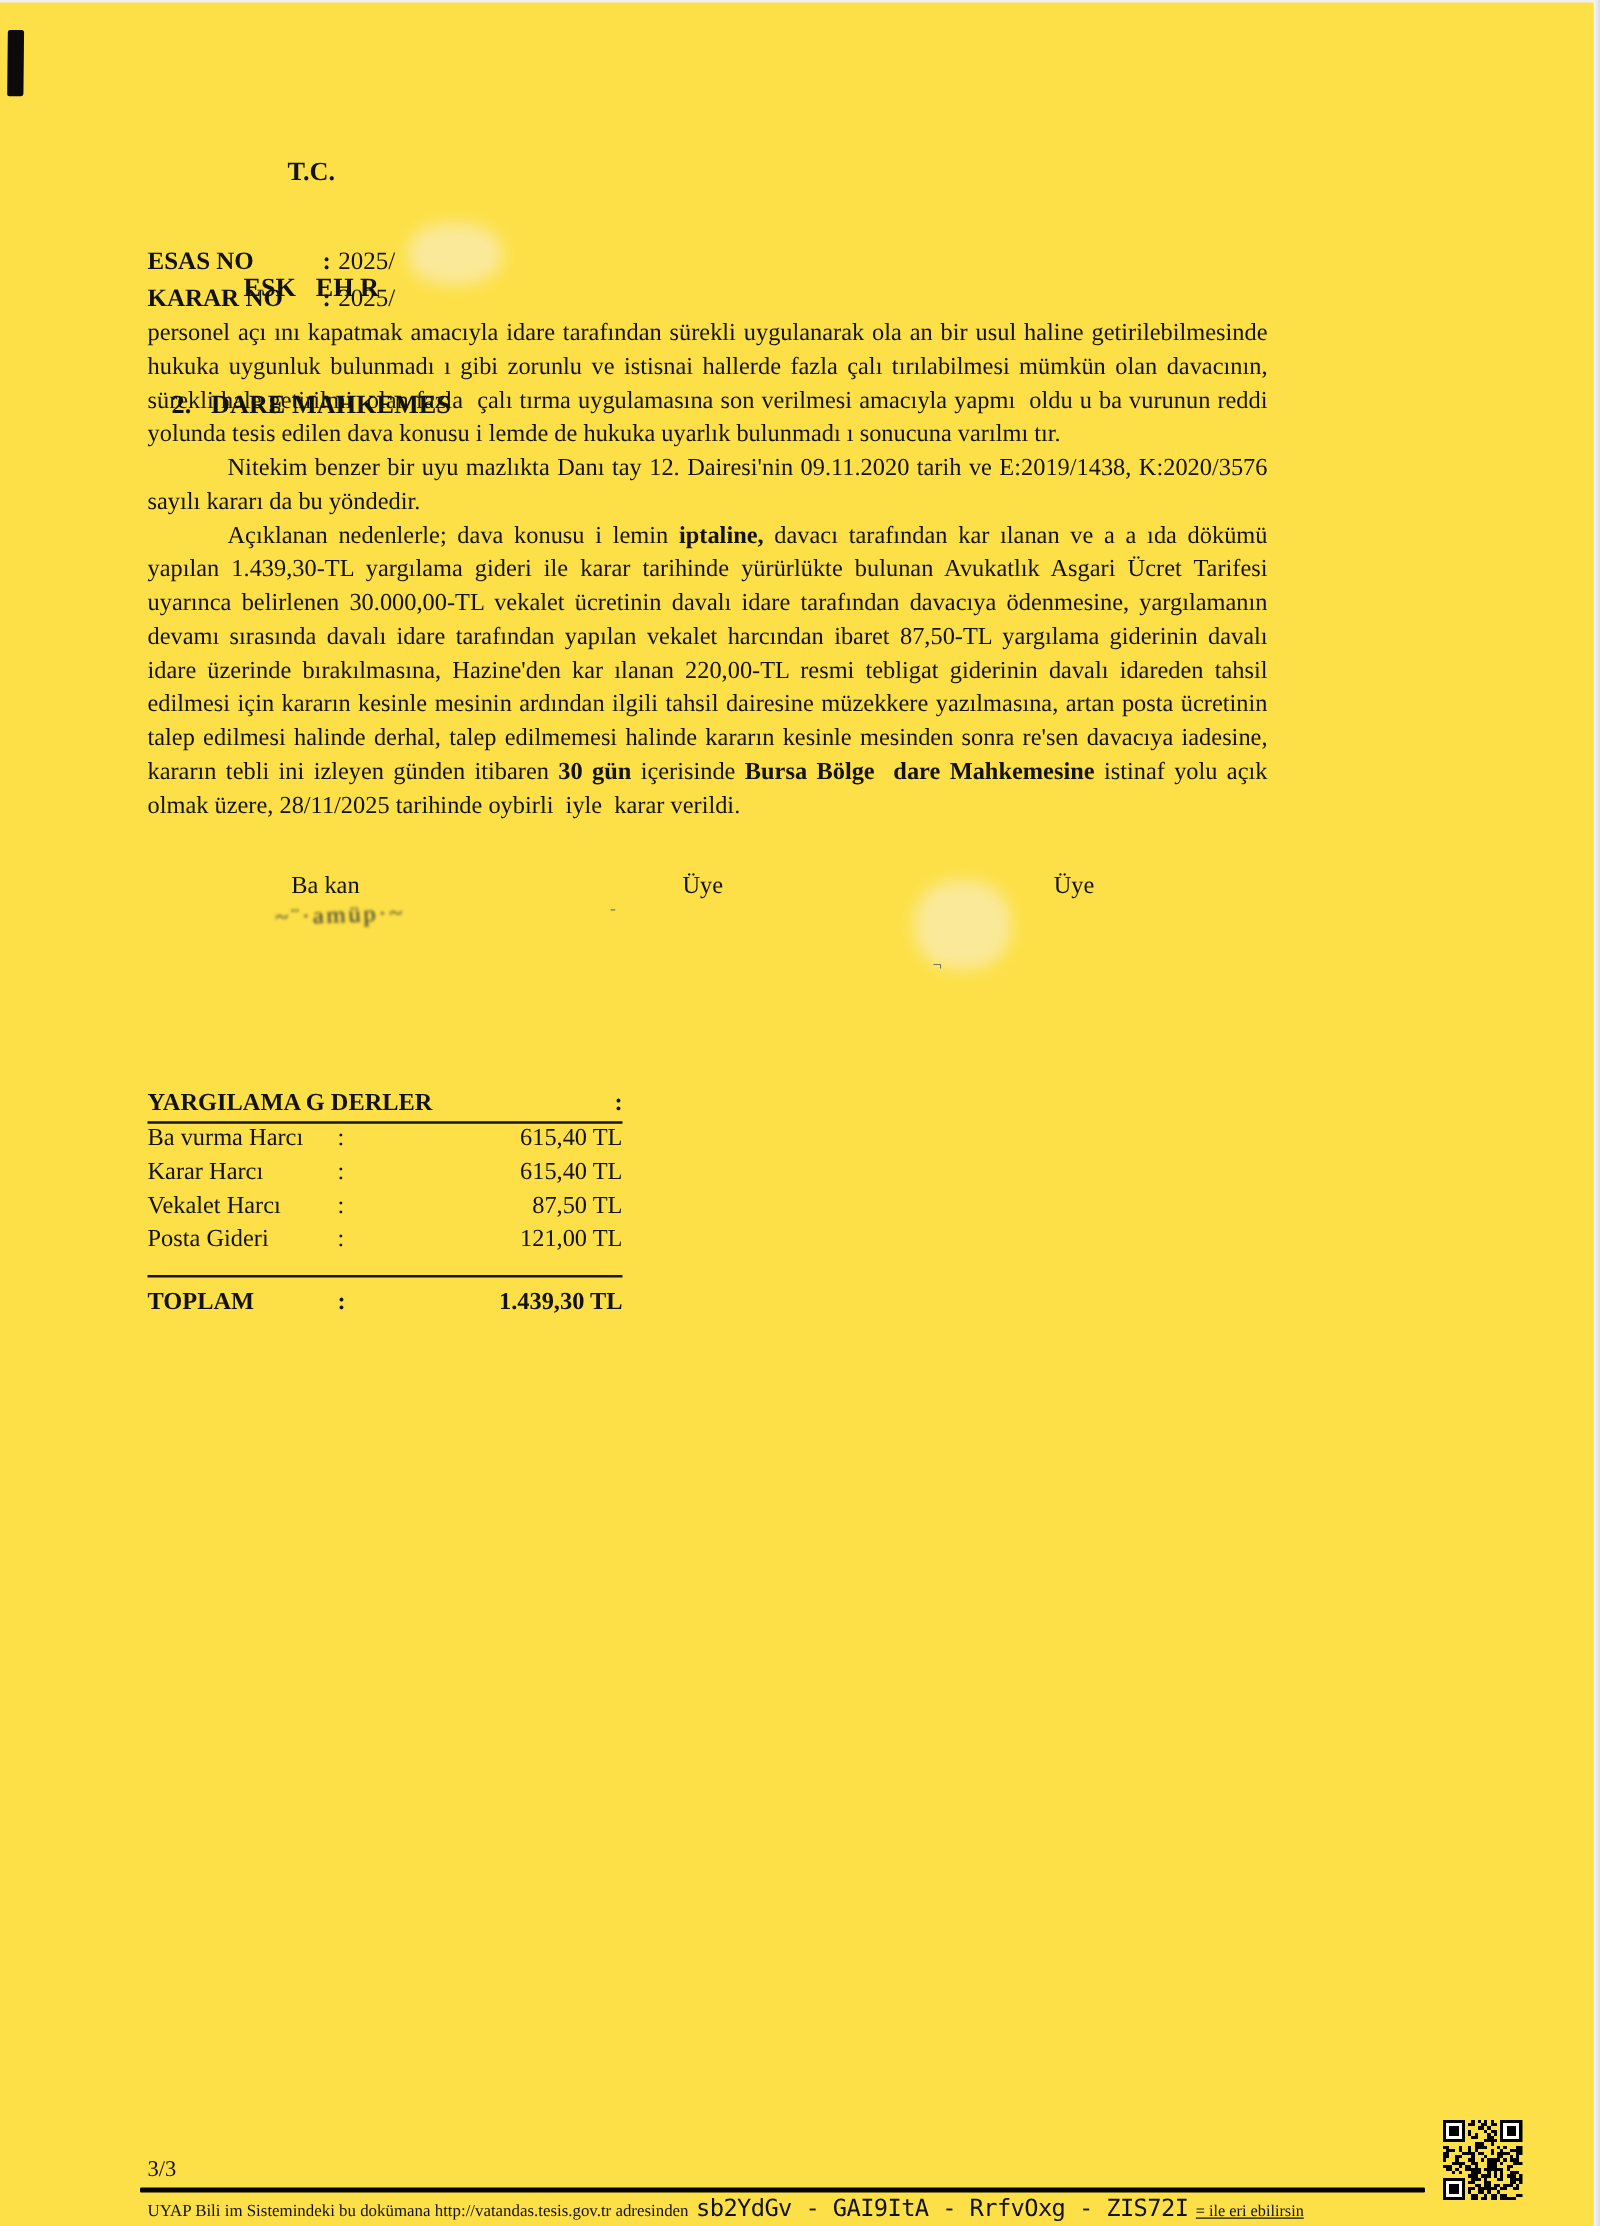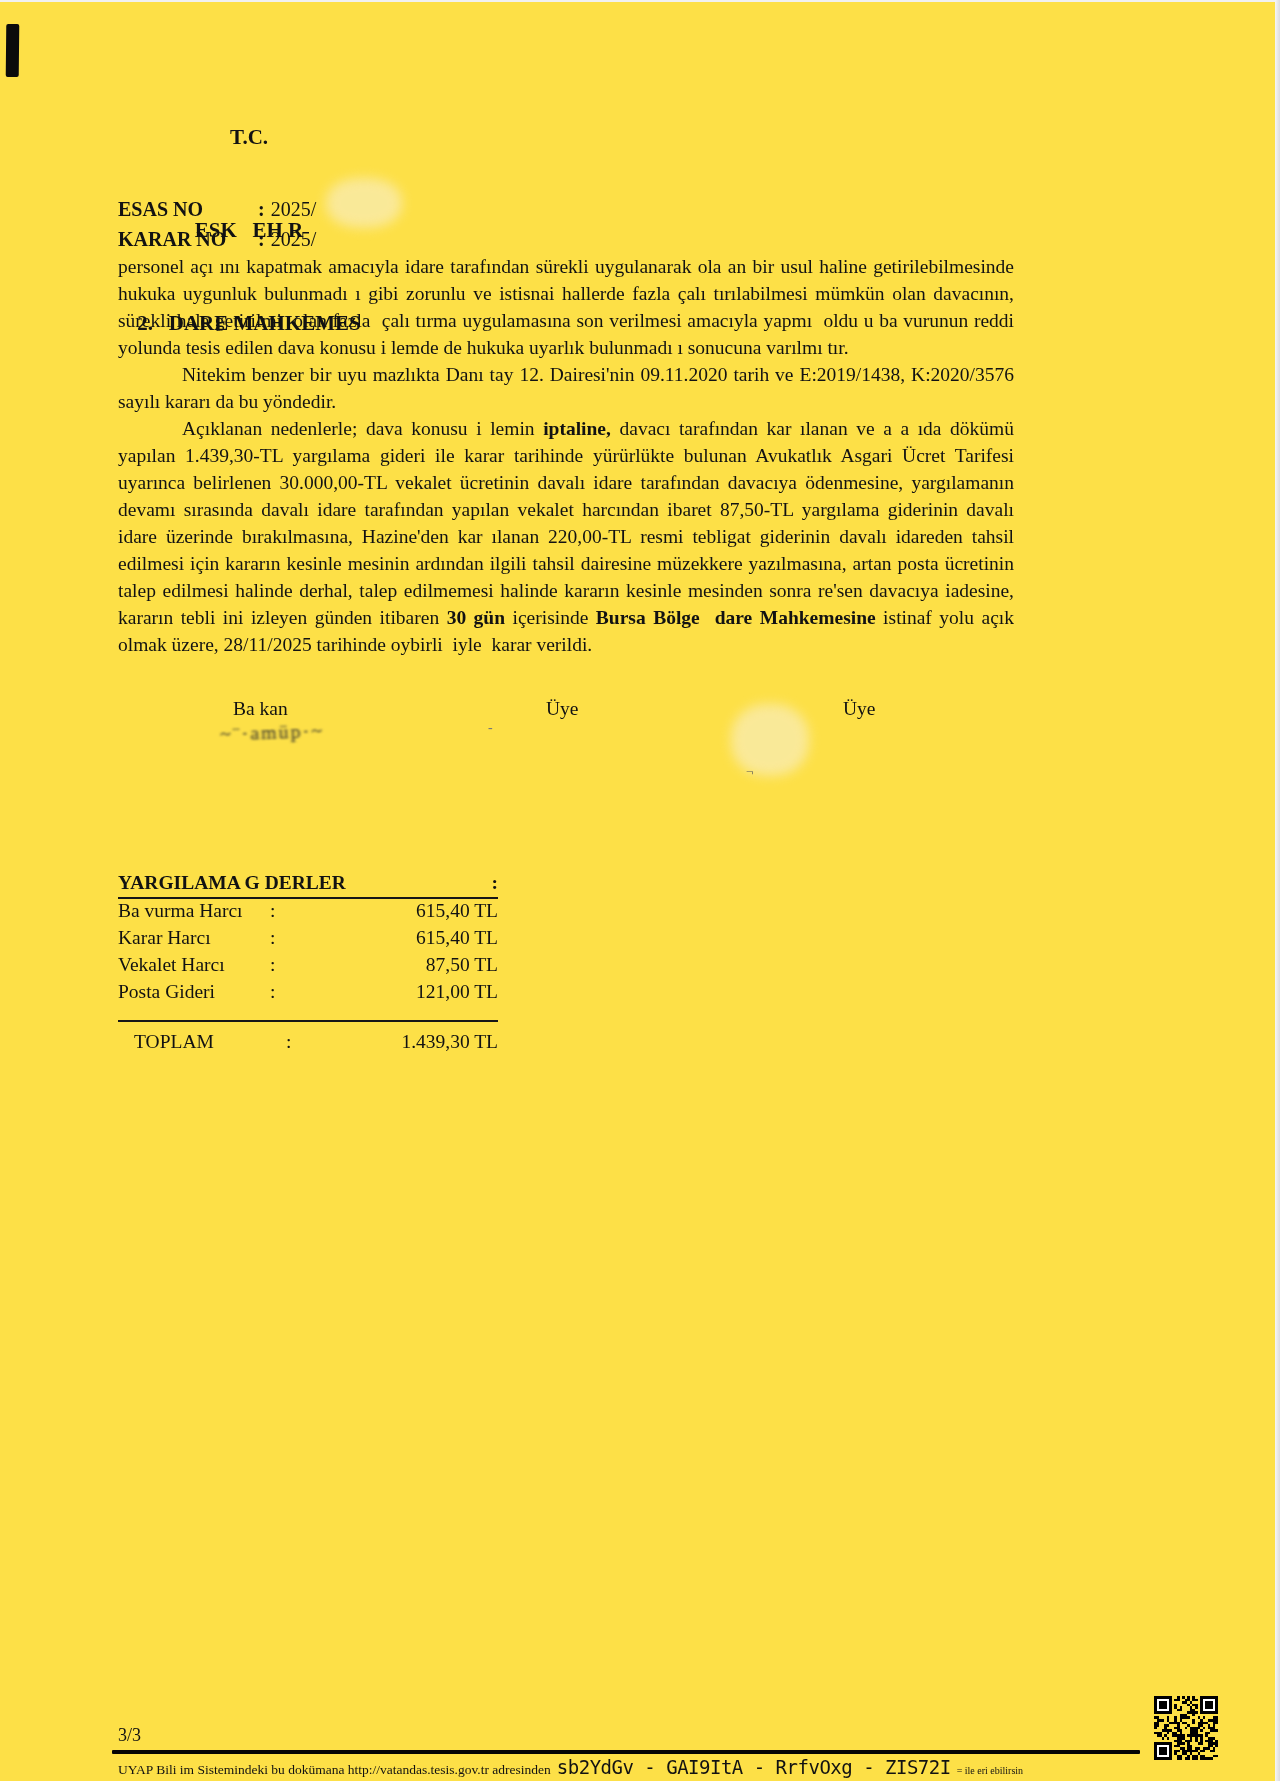--- a/index.html
+++ b/index.html
@@ -36,31 +36,31 @@
   .blob2{left:613px;top:6px;width:78px;height:72px;position:absolute;}
   .stray-not{left:628px;top:66px;color:#555;font-size:13px;}
   .costs{position:absolute;left:118px;top:872px;width:380px;font-size:19.5px;}
   .costs-header{display:flex;justify-content:space-between;font-weight:bold;
     border-bottom:2.5px solid #161616;padding-bottom:3px;}
   .cost-row{display:flex;height:26px;align-items:baseline;margin-top:1px;}
   .cost-label{width:152px;}
   .cost-colon{width:20px;}
   .cost-amount{flex:1;text-align:right;}
   .costs-sep{border-top:2.5px solid #161616;margin-top:13px;}
-  .cost-total{display:flex;font-weight:normal;padding-top:9px;align-items:baseline;margin-left:16px;}
+  .cost-total{display:flex;font-weight:bold;padding-top:9px;align-items:baseline;}
   .page-number{position:absolute;left:118px;top:1725px;width:960px;text-align:left;
     font-size:18px;}
   .footer-rule{position:absolute;left:112px;top:1750px;width:1028px;height:4px;
     background:#050505;border-radius:1px;}
   .footer-line{position:absolute;left:118px;top:1756px;width:1040px;display:flex;
     align-items:baseline;white-space:pre;}
   .footer-uyap{font-size:13.5px;}
   .footer-code{font-family:"DejaVu Sans Mono", monospace;font-size:19px;
     letter-spacing:-.5px;padding:0 6px;}
-  .footer-tail{font-size:10px;}
+  .footer-tail{font-size:13px;text-decoration:underline;}
   .qr{position:absolute;left:1154px;top:1696px;width:64px;height:64px;}
   .qr svg{width:100%;height:100%;}
 </style>
 </head>
 <body>
 
 <div class="page">
 
   <div class="edge-top"></div>
   <div class="edge-right"></div>

